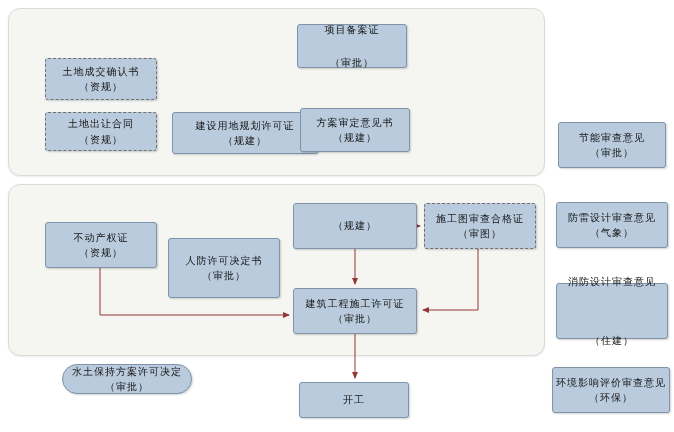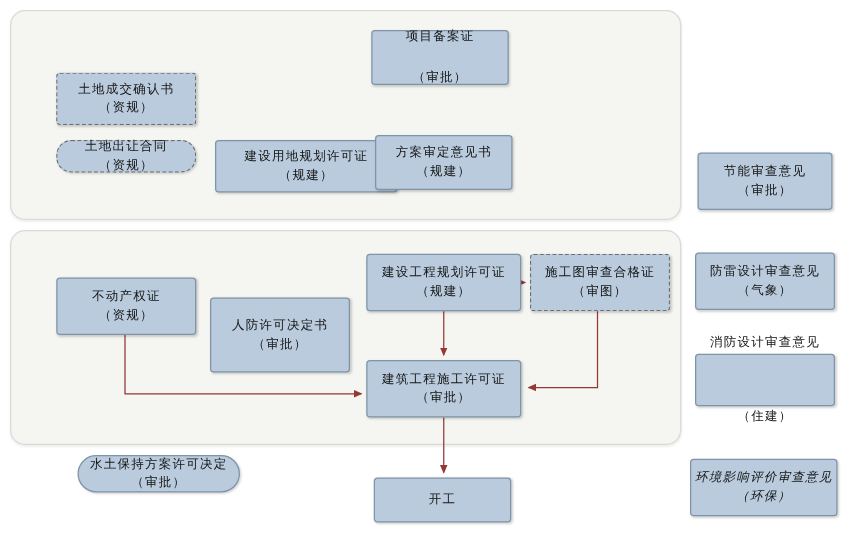--- a/index.html
+++ b/index.html
@@ -62,21 +62,21 @@
   <div class="box" style="left:297px; top:24px; width:110px; height:44px;gap:18px;">
     <div class="t">项目备案证</div>
     <div class="d">（审批）</div>
   </div>
 
   <div class="box dashed" style="left:45px; top:58px; width:112px; height:42px;">
     <div class="t">土地成交确认书</div>
     <div class="d">（资规）</div>
   </div>
 
-  <div class="box dashed" style="left:45px; top:112px; width:112px; height:26px;border-radius:12px;">
+  <div class="box dashed" style="left:45px; top:112px; width:112px; height:39px;">
     <div class="t">土地出让合同</div>
     <div class="d">（资规）</div>
   </div>
 
   <div class="box" style="left:172px; top:112px; width:146px; height:42px;">
     <div class="t">建设用地规划许可证</div>
     <div class="d">（规建）</div>
   </div>
 
   <div class="box" style="left:300px; top:108px; width:110px; height:44px;">
@@ -88,21 +88,20 @@
     <div class="t">不动产权证</div>
     <div class="d">（资规）</div>
   </div>
 
   <div class="box" style="left:168px; top:238px; width:112px; height:60px;">
     <div class="t">人防许可决定书</div>
     <div class="d">（审批）</div>
   </div>
 
   <div class="box" style="left:293px; top:203px; width:124px; height:46px;">
-    <div class="t">建设工程规划许可证</div>
     <div class="d">（规建）</div>
   </div>
 
   <div class="box dashed" style="left:424px; top:203px; width:112px; height:46px;">
     <div class="t">施工图审查合格证</div>
     <div class="d">（审图）</div>
   </div>
 
   <div class="box" style="left:293px; top:288px; width:124px; height:46px;">
     <div class="t">建筑工程施工许可证</div>
@@ -121,23 +120,23 @@
   <div class="box" style="left:558px; top:122px; width:108px; height:46px;">
     <div class="t">节能审查意见</div>
     <div class="d">（审批）</div>
   </div>
 
   <div class="box" style="left:556px; top:202px; width:112px; height:46px;font-family:Liberation Serif, serif;">
     <div class="t">防雷设计审查意见</div>
     <div class="d">（气象）</div>
   </div>
 
-  <div class="box" style="left:556px; top:283px; width:112px; height:42px;gap:44px;">
+  <div class="box" style="left:556px; top:283px; width:112px; height:56px;gap:44px;">
     <div class="t">消防设计审查意见</div>
     <div class="d">（住建）</div>
   </div>
 
-  <div class="box" style="left:552px; top:367px; width:118px; height:46px;font-style:italic;">
+  <div class="box" style="left:552px; top:367px; width:118px; height:46px;">
     <div class="t">环境影响评价审查意见</div>
     <div class="d">（环保）</div>
   </div>
 
 </div>
 
 </body></html>

